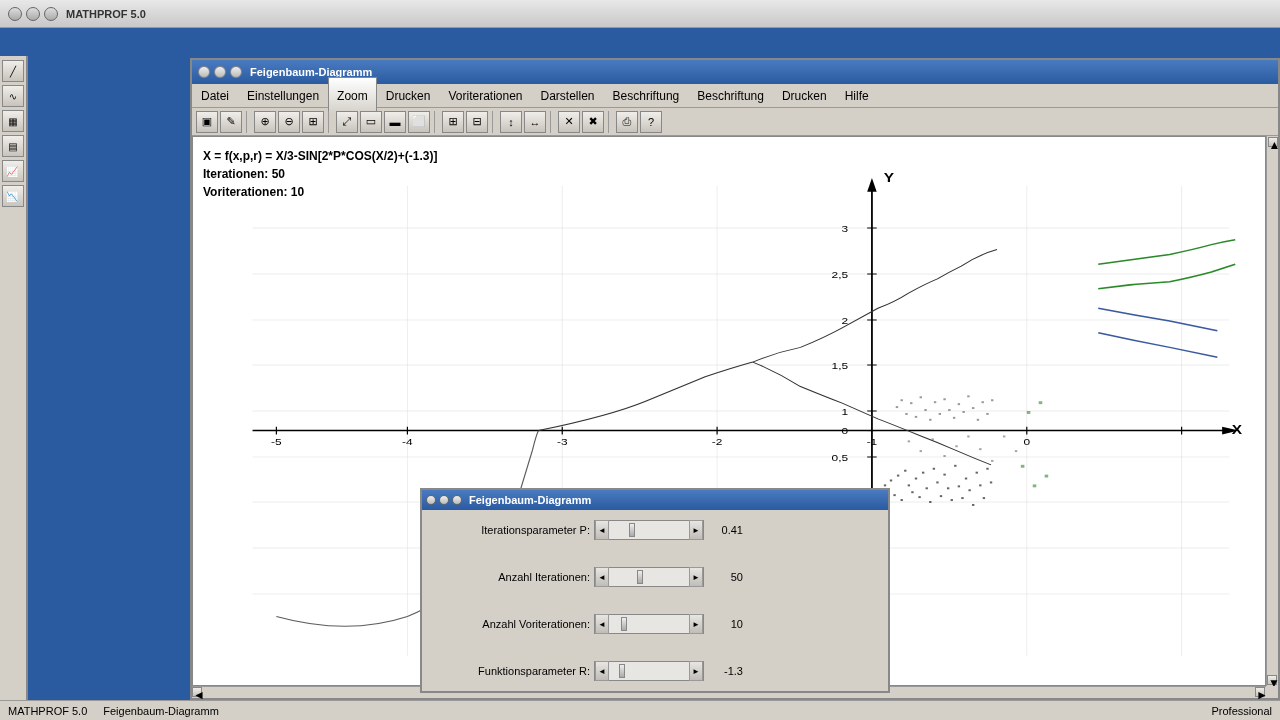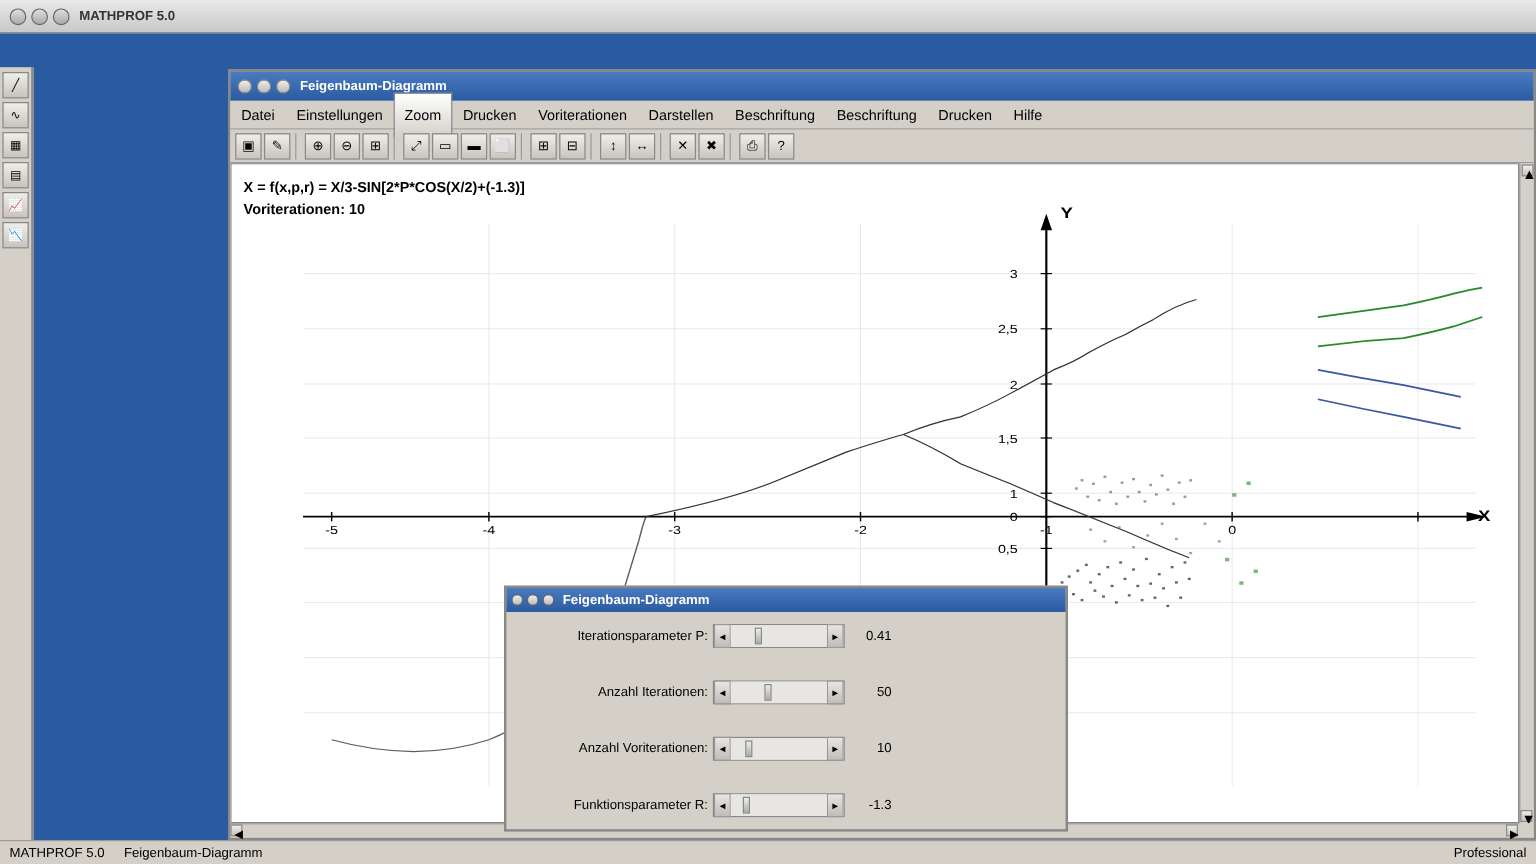--- a/index.html
+++ b/index.html
@@ -382,20 +382,21 @@
       <div class="toolbar-btn">✖</div>
       <div class="toolbar-sep"></div>
       <div class="toolbar-btn">⎙</div>
       <div class="toolbar-btn">?</div>
     </div>
 
     <div class="plot-area">
       
       <div class="plot-info">
         <div>X = f(x,p,r) = X/3-SIN[2*P*COS(X/2)+(-1.3)]</div>
+        <div>Iterationen: 50</div>
         <div>Voriterationen: 10</div>
       </div>
 
       
       <svg class="plot-svg" viewBox="0 0 900 560" preserveAspectRatio="none">
 
         <rect width="900" height="560" fill="white"></rect>
 
         <line x1="50" y1="93" x2="870" y2="93" stroke="#ddd" stroke-width="0.5"></line>
         <line x1="50" y1="140" x2="870" y2="140" stroke="#ddd" stroke-width="0.5"></line>

